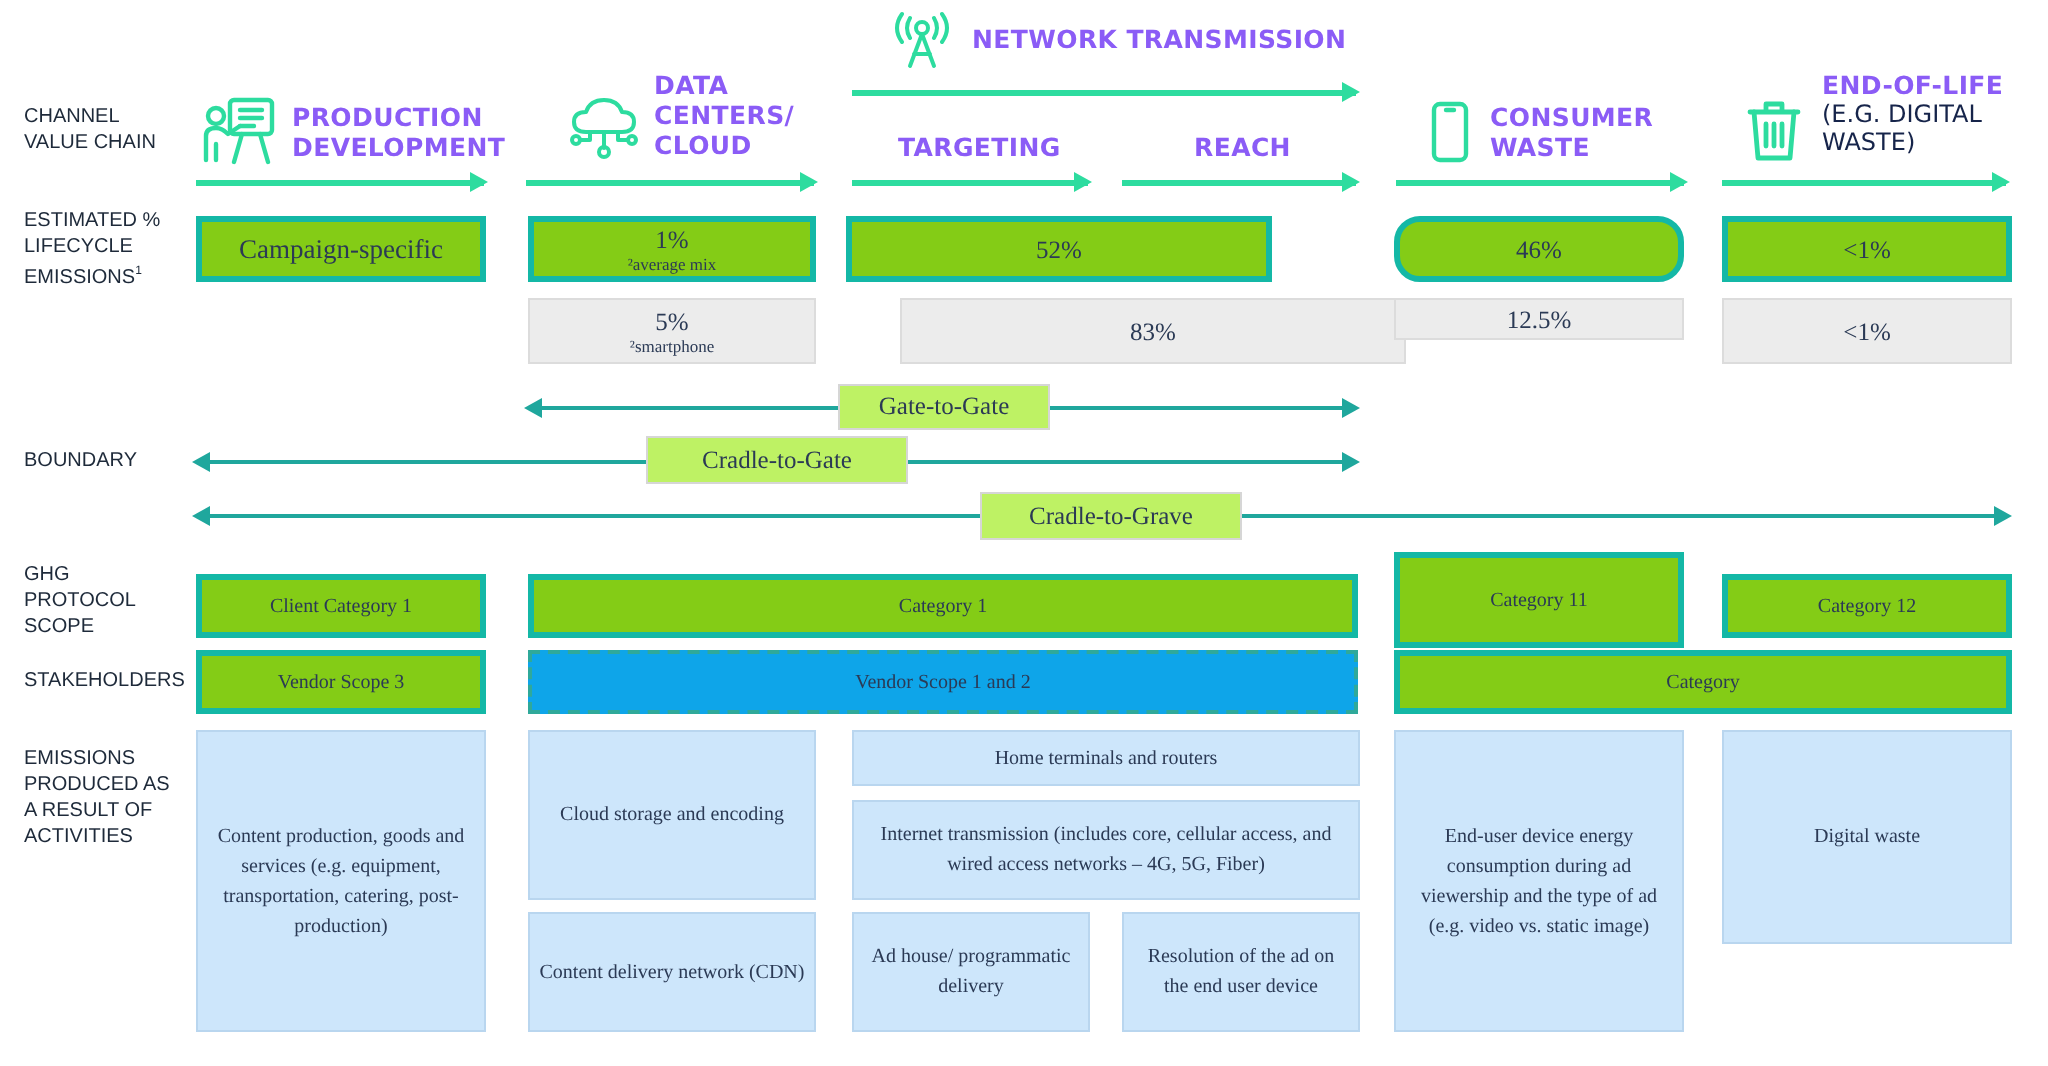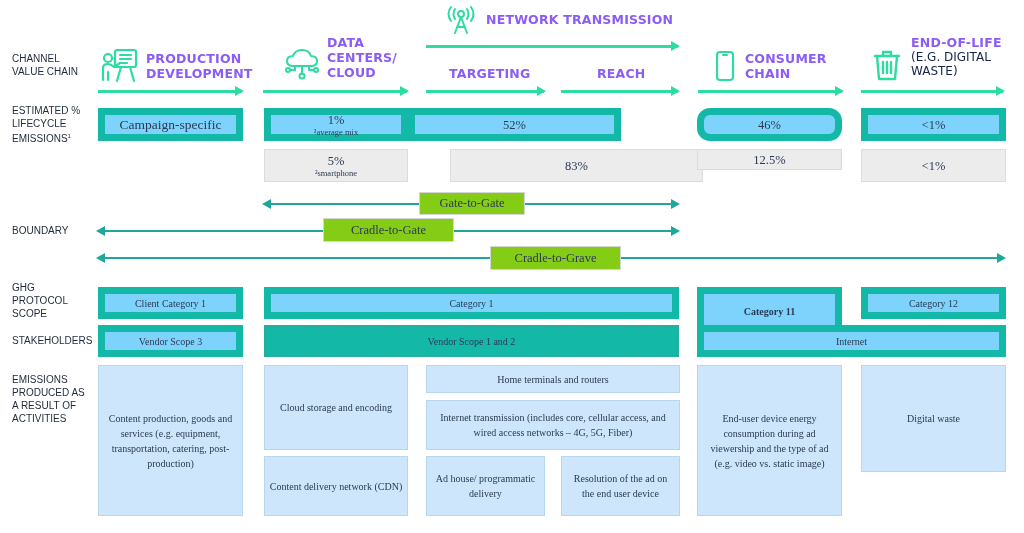--- a/index.html
+++ b/index.html
@@ -2,30 +2,30 @@
 <html><head>
 <meta charset="utf-8">
 <style>
   html, body { margin:0; padding:0; background:#ffffff; }
   body { width:1024px; height:533px; position:relative; overflow:hidden; font-family:"Liberation Serif", serif; color:#2b3a55; }
   .abs { position:absolute; box-sizing:border-box; }
   .rowlabel { font-family:"Liberation Sans", sans-serif; font-size:10px; line-height:13px; color:#1e2a3a; text-transform:uppercase; }
   .head { font-family:"DejaVu Sans", sans-serif; font-weight:bold; font-size:12.5px; line-height:15px; color:#8b5cf6; letter-spacing:0.2px; }
   .head-sub { font-family:"DejaVu Sans", sans-serif; font-weight:normal; font-size:12px; line-height:14px; color:#16244a; }
   .box { display:flex; align-items:center; justify-content:center; text-align:center; font-size:10px; line-height:15px; color:#2b3a55; }
-  .mint { background:#7dd3fc; border:7px solid #14b8a6; }
+  .mint { background:#84cc16; border:3px solid #14b8a6; }
   .gray { background:#ececec; border:1px solid #dcdcdc; }
   .blue { background:#cde6fb; border:1px solid #b9d6ef; }
-  .dashed { background:#14b8a6; border:2px dashed #2fa99a; }
+  .dashed { background:#0ea5e9; border:2px dashed #2fa99a; }
   .garrow { height:3px; background:#2ddc9f; }
   .garrow::after { content:""; position:absolute; right:-2px; top:-4px; border-left:9px solid #2ddc9f; border-top:5.5px solid transparent; border-bottom:5.5px solid transparent; }
   .tline { height:2px; background:#1fa79d; }
   .tline .l { position:absolute; left:-2px; top:-4px; border-right:9px solid #1fa79d; border-top:5px solid transparent; border-bottom:5px solid transparent; }
   .tline .r { position:absolute; right:-2px; top:-4px; border-left:9px solid #1fa79d; border-top:5px solid transparent; border-bottom:5px solid transparent; }
-  .tag { background:#84cc16; border:1px solid #d6d6d6; font-size:12.5px; display:flex; align-items:center; justify-content:center; color:#2b3a55; }
+  .tag { background:#bef264; border:1px solid #d6d6d6; font-size:12.5px; display:flex; align-items:center; justify-content:center; color:#2b3a55; }
   .pct { font-size:12.5px; line-height:14px; }
   .pctsub { font-size:8.5px; line-height:10px; }
   .col { display:flex; flex-direction:column; align-items:center; justify-content:center; }
   svg { display:block; }
 </style>
 </head>
 <body>
 
 <div class="abs rowlabel" style="left:12px;top:52px;width:80px;">CHANNEL VALUE CHAIN</div>
 <div class="abs rowlabel" style="left:12px;top:104px;width:80px;"><span>ESTIMATED % LIFECYCLE EMISSIONS</span><sup style="font-size:6px;">1</sup></div>
@@ -81,21 +81,21 @@
 <div class="abs garrow" style="left:561px;top:90px;width:117px;"></div>
 
 <div class="abs" style="left:714px;top:50px;width:22px;height:32px;">
   <svg width="22" height="32" viewBox="0 0 22 32" fill="none" stroke="#2ddc9f" stroke-width="2.2" stroke-linejoin="round">
     <rect x="3" y="2" width="16" height="28" rx="3"></rect>
     <path d="M9 5 H13" stroke-linecap="round"></path>
   </svg>
 </div>
 <div class="abs head" style="left:745px;top:51px;">
   <div>CONSUMER</div>
-  <div>CHAIN</div>
+  <div>WASTE</div>
 </div>
 <div class="abs garrow" style="left:698px;top:90px;width:144px;"></div>
 
 <div class="abs" style="left:872px;top:48px;width:30px;height:34px;">
   <svg width="30" height="34" viewBox="0 0 30 34" fill="none" stroke="#2ddc9f" stroke-width="2.4" stroke-linecap="round" stroke-linejoin="round">
     <path d="M3 8 H27 M11 8 V4 H19 V8"></path>
     <path d="M5 8 L7 31 H23 L25 8"></path>
     <path d="M11 14 V25 M15 14 V25 M19 14 V25"></path>
   </svg>
 </div>
@@ -104,21 +104,21 @@
   <div class="head-sub">(E.G. DIGITAL</div>
   <div class="head-sub">WASTE)</div>
 </div>
 <div class="abs garrow" style="left:861px;top:90px;width:142px;"></div>
 
 <div class="abs box mint" style="left:98px;top:108px;width:145px;height:33px;font-size:13.5px;">Campaign-specific</div>
 <div class="abs mint col" style="left:264px;top:108px;width:144px;height:33px;">
   <div class="pct">1%</div>
   <div class="pctsub">²average mix</div>
 </div>
-<div class="abs box mint pct" style="left:408px;top:108px;width:213px;height:33px;">52%</div>
+<div class="abs box mint pct" style="left:423px;top:108px;width:213px;height:33px;">52%</div>
 <div class="abs box mint pct" style="left:697px;top:108px;width:145px;height:33px;border-radius:13px;">46%</div>
 <div class="abs box mint pct" style="left:861px;top:108px;width:145px;height:33px;">&lt;1%</div>
 
 <div class="abs gray col" style="left:264px;top:149px;width:144px;height:33px;">
   <div class="pct">5%</div>
   <div class="pctsub">²smartphone</div>
 </div>
 <div class="abs box gray pct" style="left:426px;top:149px;width:253px;height:33px;margin-left:24px;">83%</div>
 <div class="abs box gray pct" style="left:697px;top:149px;width:145px;height:21px;">12.5%</div>
 <div class="abs box gray pct" style="left:861px;top:149px;width:145px;height:33px;">&lt;1%</div>
@@ -136,26 +136,26 @@
 <div class="abs tag" style="left:323px;top:218px;width:131px;height:24px;">Cradle-to-Gate</div>
 
 <div class="abs tline" style="left:98px;top:257px;width:906px;">
     <span class="l"></span>
     <span class="r"></span>
   </div>
 <div class="abs tag" style="left:490px;top:246px;width:131px;height:24px;">Cradle-to-Grave</div>
 
 <div class="abs box mint" style="left:98px;top:287px;width:145px;height:32px;">Client Category 1</div>
 <div class="abs box mint" style="left:264px;top:287px;width:415px;height:32px;">Category 1</div>
-<div class="abs box mint" style="left:697px;top:287px;width:145px;height:48px;font-weight:bold;">Category 11</div>
+<div class="abs box mint" style="left:697px;top:276px;width:145px;height:48px;">Category 11</div>
 <div class="abs box mint" style="left:861px;top:287px;width:145px;height:32px;">Category 12</div>
 
 <div class="abs box mint" style="left:98px;top:325px;width:145px;height:32px;">Vendor Scope 3</div>
 <div class="abs box dashed" style="left:264px;top:325px;width:415px;height:32px;">Vendor Scope 1 and 2</div>
-<div class="abs box mint" style="left:697px;top:325px;width:309px;height:32px;">Internet</div>
+<div class="abs box mint" style="left:697px;top:325px;width:309px;height:32px;">Category</div>
 
 <div class="abs box blue" style="left:98px;top:365px;width:145px;height:151px;padding:0 4px;">Content production, goods and services (e.g. equipment, transportation, catering, post-production)</div>
 <div class="abs box blue" style="left:264px;top:365px;width:144px;height:85px;padding:0 6px;">Cloud storage and encoding</div>
 <div class="abs box blue" style="left:264px;top:456px;width:144px;height:60px;padding:0 2px;">Content delivery network (CDN)</div>
 <div class="abs box blue" style="left:426px;top:365px;width:254px;height:28px;">Home terminals and routers</div>
 <div class="abs box blue" style="left:426px;top:400px;width:254px;height:50px;padding:0 2px;">Internet transmission (includes core, cellular access, and wired access networks – 4G, 5G, Fiber)</div>
 <div class="abs box blue" style="left:426px;top:456px;width:119px;height:60px;padding:0 6px;">Ad house/ programmatic delivery</div>
 <div class="abs box blue" style="left:561px;top:456px;width:119px;height:60px;padding:0 6px;">Resolution of the ad on the end user device</div>
 <div class="abs box blue" style="left:697px;top:365px;width:145px;height:151px;padding:0 5px;">End-user device energy consumption during ad viewership and the type of ad (e.g. video vs. static image)</div>
 <div class="abs box blue" style="left:861px;top:365px;width:145px;height:107px;">Digital waste</div>

